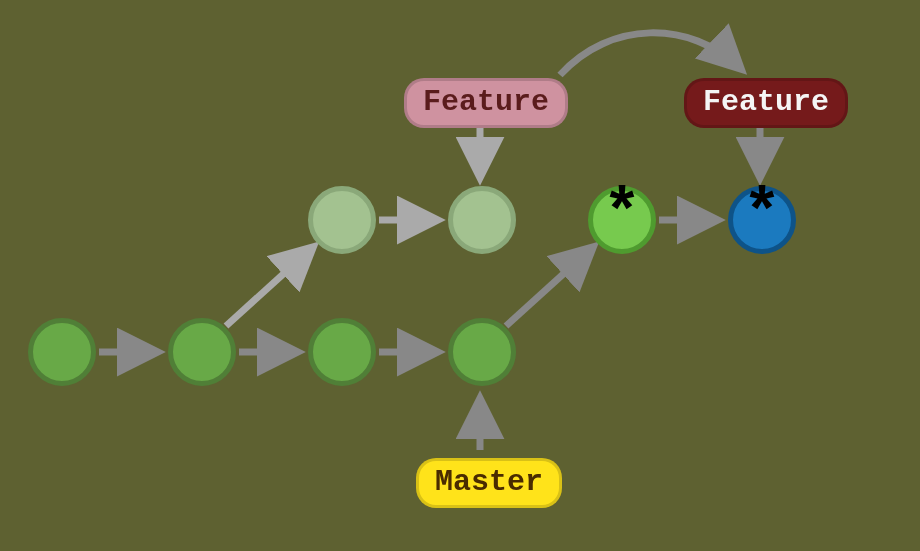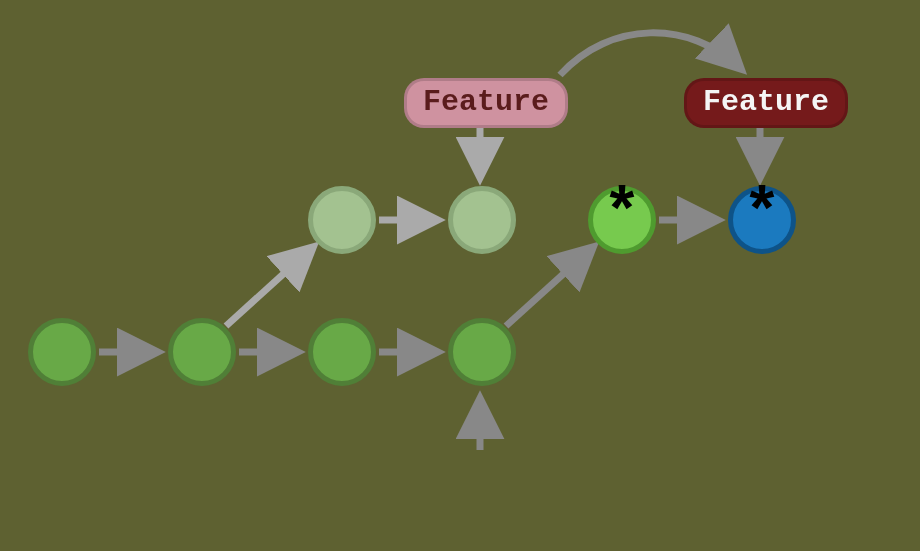--- a/index.html
+++ b/index.html
@@ -63,14 +63,15 @@
 
   <div class="node gbright" style="left:588px;top:186px;width:68px;height:68px">
     <div class="star" style="font-size:64px">*</div>
   </div>
   <div class="node blue" style="left:728px;top:186px;width:68px;height:68px">
     <div class="star" style="font-size:64px">*</div>
   </div>
 
   <div class="label lab-feature-old" style="left:404px;top:78px">Feature</div>
   <div class="label lab-feature-new" style="left:684px;top:78px">Feature</div>
+  <div class="label lab-master" style="left:416px;top:458px">Master</div>
 
 </div>
 
 </body></html>

